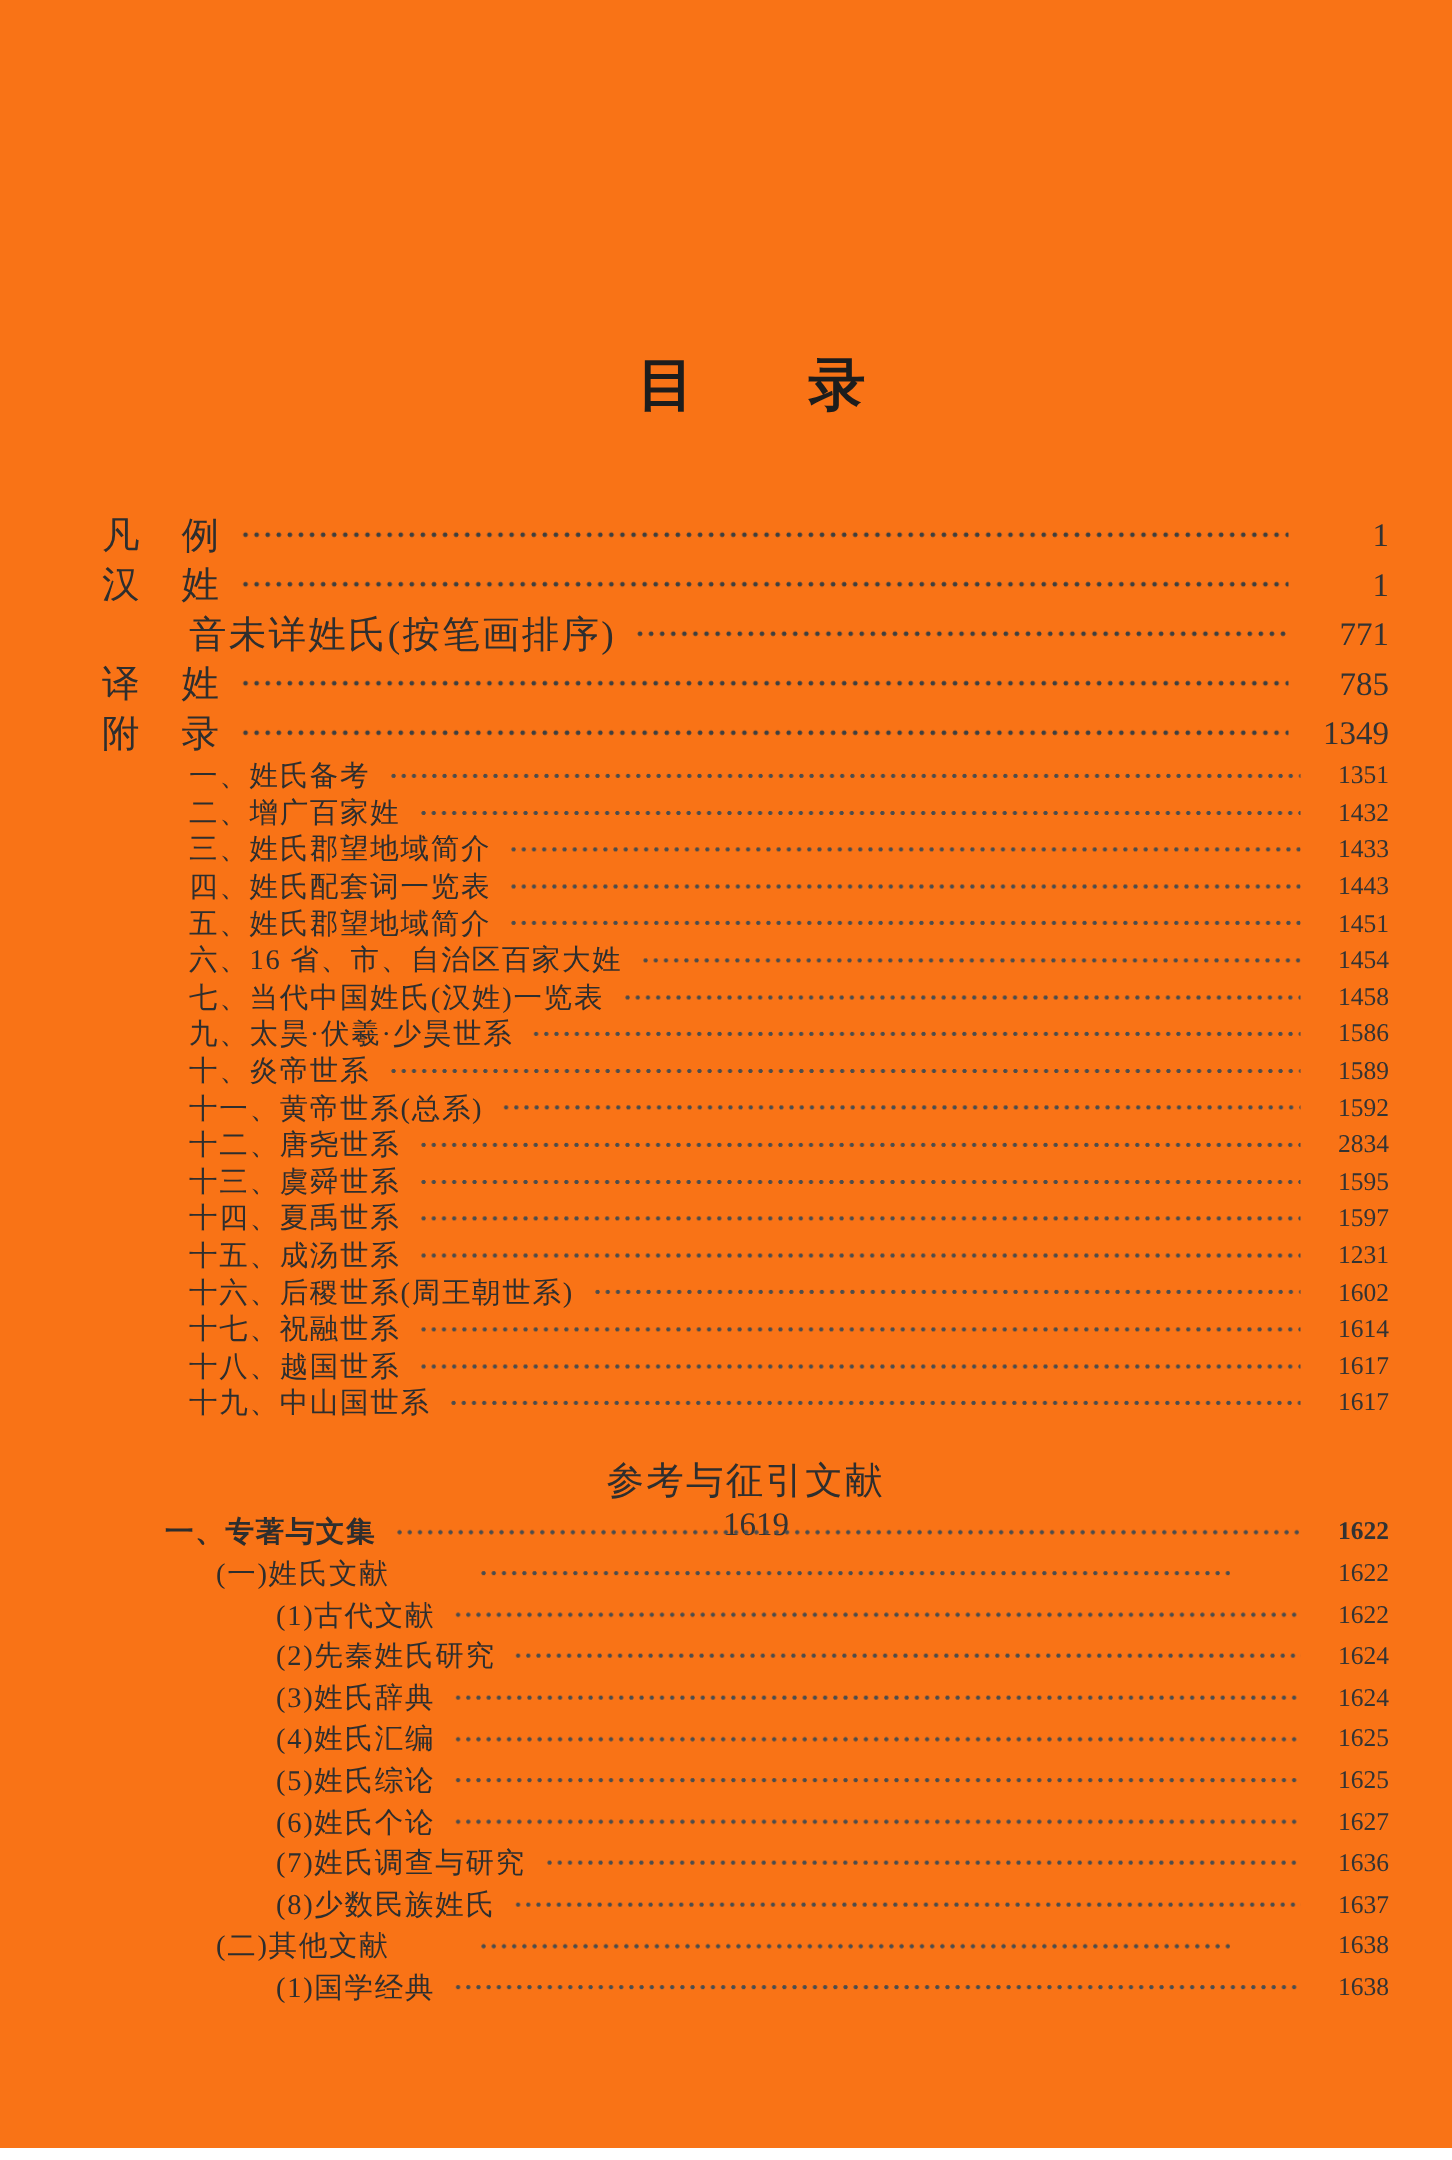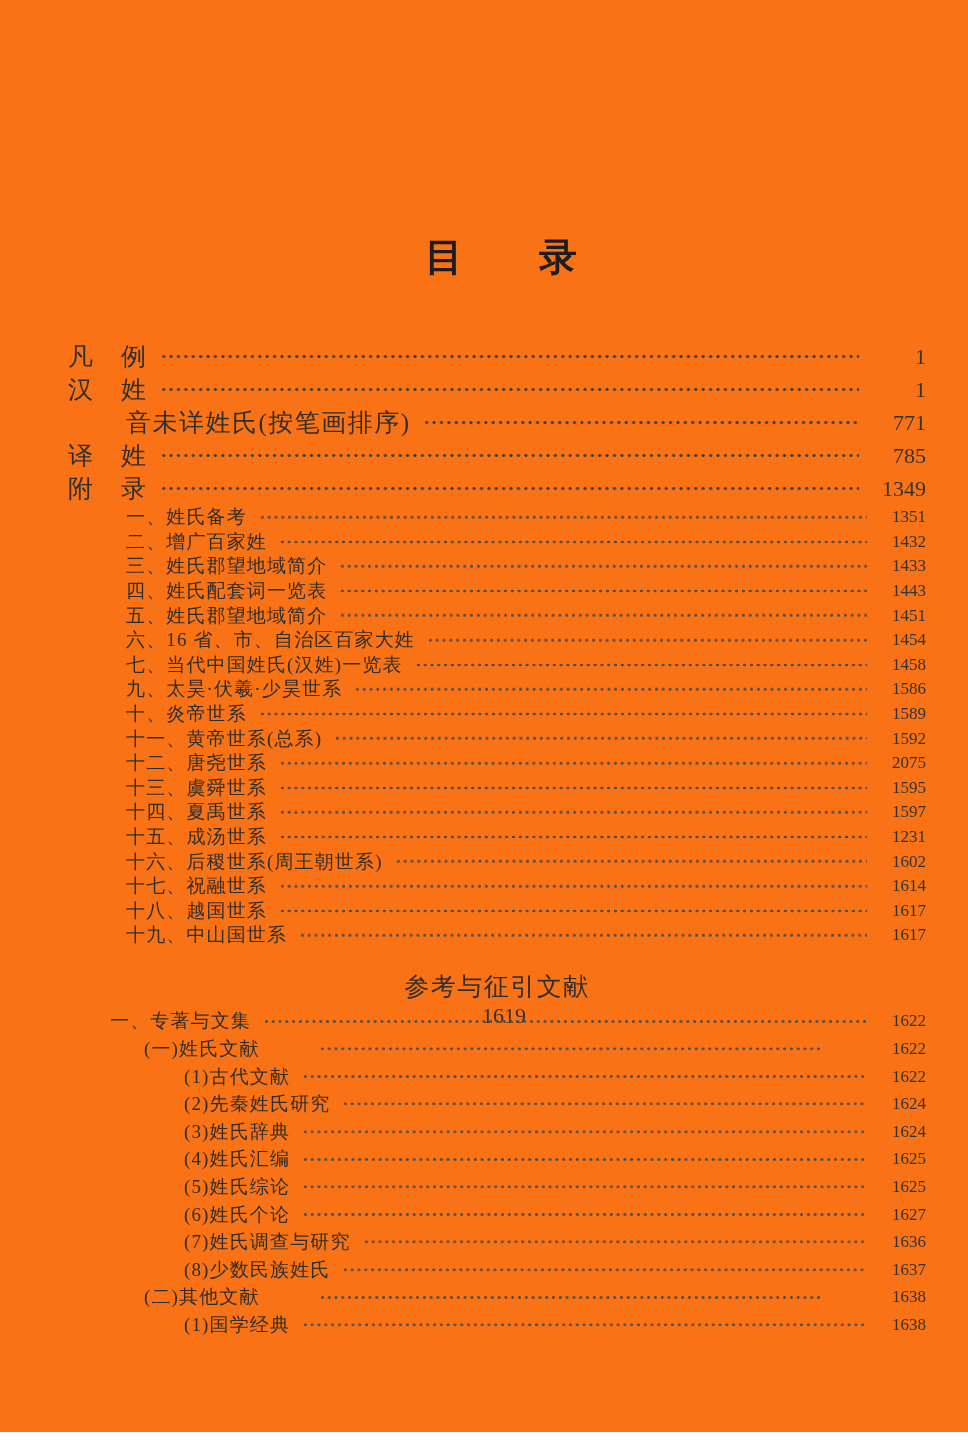--- a/index.html
+++ b/index.html
@@ -37,21 +37,21 @@
   }
   .row.large { font-size: 25px; }
   .row.small { font-size: 19px; }
   .sec-front .row { height: 33px; }
   .sec-appendix .row { height: 24.6px; }
   .sec-references { margin-top: 22px; }
   .sec-references .row.large { height: 38px; flex-direction: column; }
   .sec-references .row.small { height: 27.6px; }
   .lvl0  { padding-left: 0; align-items: center; }
   .lvl1  { padding-left: 58px; }
-  .lvl1b { padding-left: 42px; }
+  .lvl1b { padding-left: 42px; font-weight: bold; }
   .lvl2  { padding-left: 76px; gap: 47px; }
   .lvl3  { padding-left: 116px; }
   .leader {
     flex: 1;
     align-self: stretch;
     margin: 0 9px 0 12px;
     background-image: radial-gradient(circle, #4c4c4c 1.15px, rgba(0,0,0,0) 1.65px);
     background-size: 6.8px 100%;
     background-position: left 60%;
     background-repeat: repeat-x;
@@ -149,21 +149,21 @@
           <span class="pagenum">1589</span>
         </div>
         <div class="row small lvl1">
           <span class="label">十一、黄帝世系(总系)</span>
           <span class="leader"></span>
           <span class="pagenum">1592</span>
         </div>
         <div class="row small lvl1">
           <span class="label">十二、唐尧世系</span>
           <span class="leader"></span>
-          <span class="pagenum">2075</span>
+          <span class="pagenum">2834</span>
         </div>
         <div class="row small lvl1">
           <span class="label">十三、虞舜世系</span>
           <span class="leader"></span>
           <span class="pagenum">1595</span>
         </div>
         <div class="row small lvl1">
           <span class="label">十四、夏禹世系</span>
           <span class="leader"></span>
           <span class="pagenum">1597</span>

